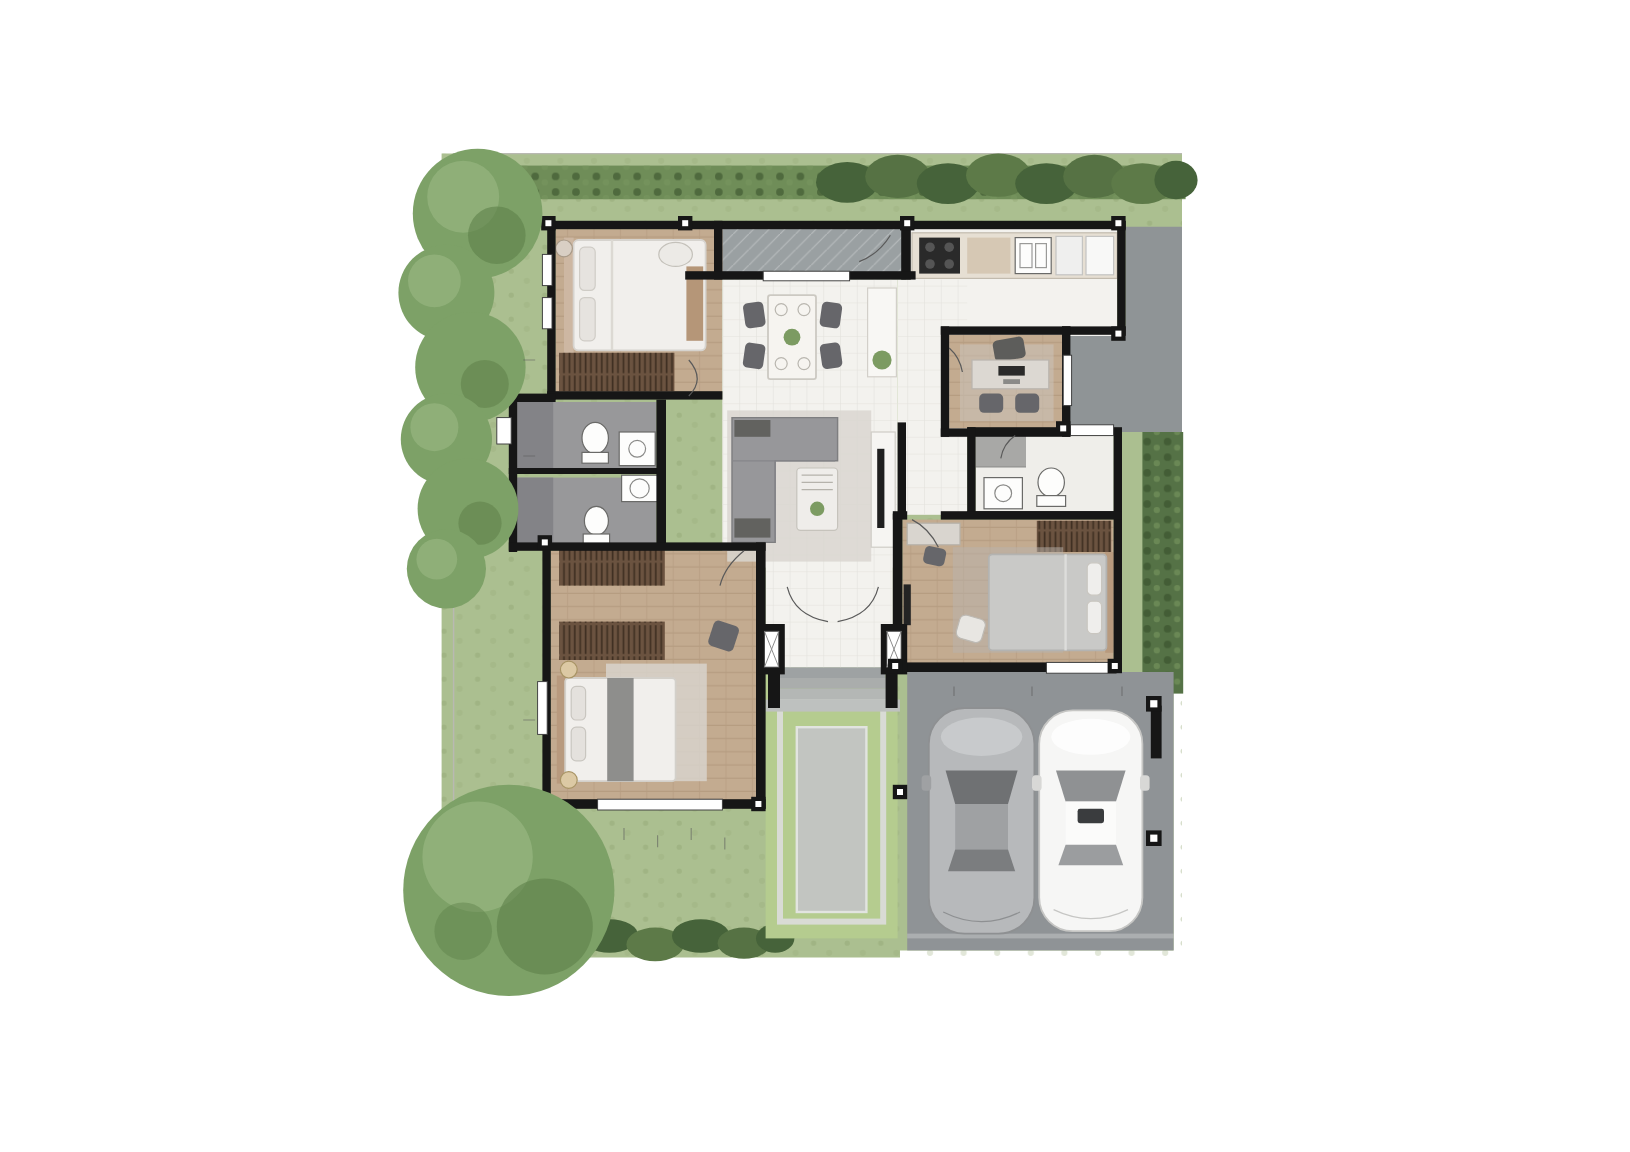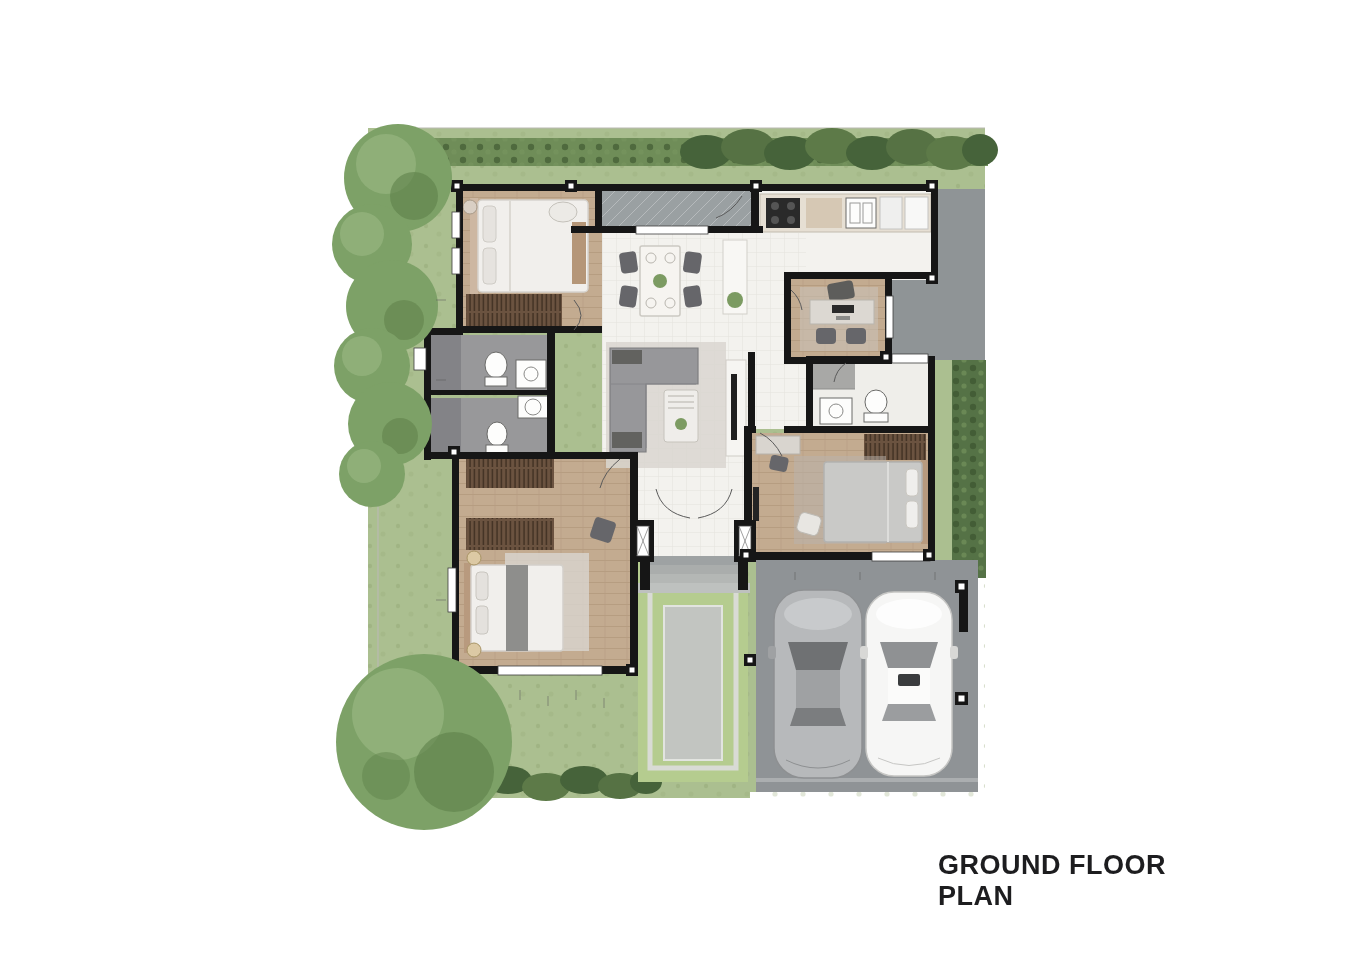--- a/index.html
+++ b/index.html
@@ -451,14 +451,13 @@
     </g>
   </g>
 
   <g stroke="#5a5a5a" stroke-width="1" opacity=".55">
     <path d="M520,690 v10 M548,696 v10 M576,690 v10 M604,698 v10"></path>
     <path d="M436,300 h10 M436,380 h10 M436,600 h10"></path>
     <path d="M795,572 v8 M860,572 v8 M935,572 v8"></path>
   </g>
 </svg>
 
-<div id="plan-title">GROUND FLOOR PLAN</div>
 </div>
 
 </body></html>

